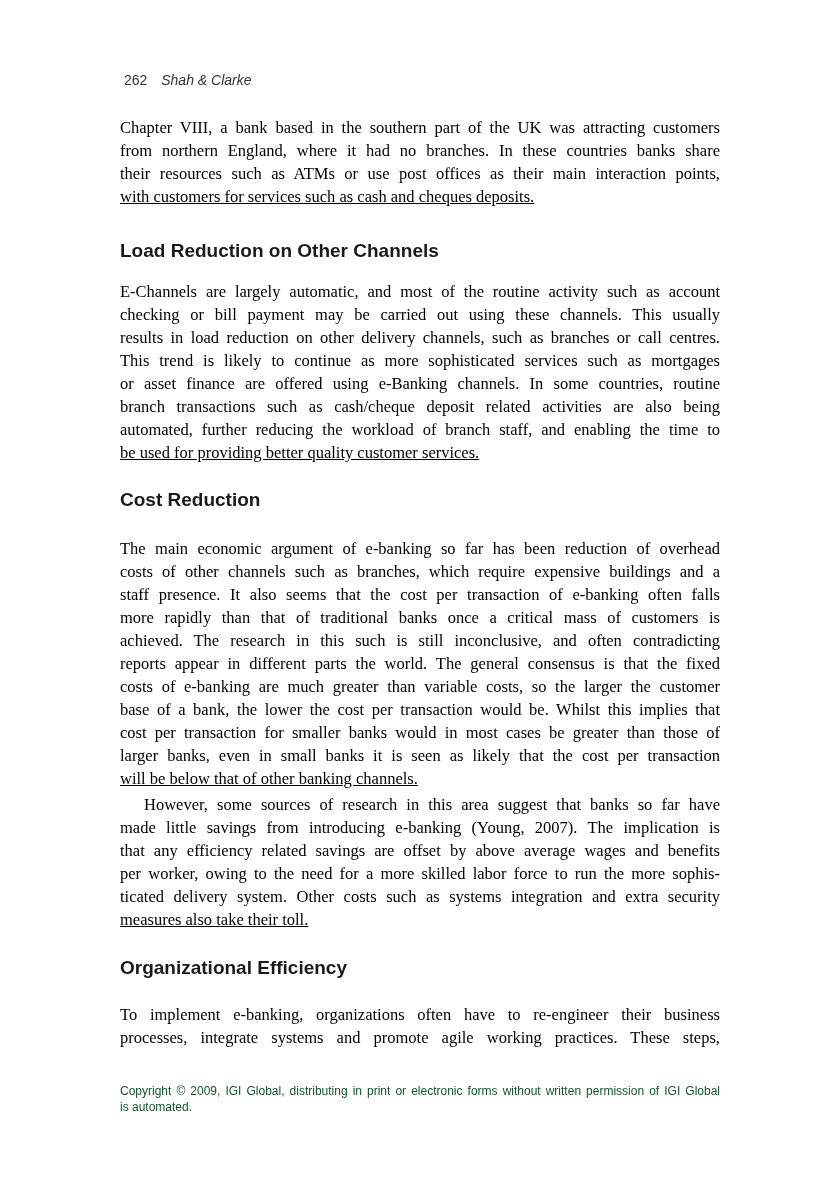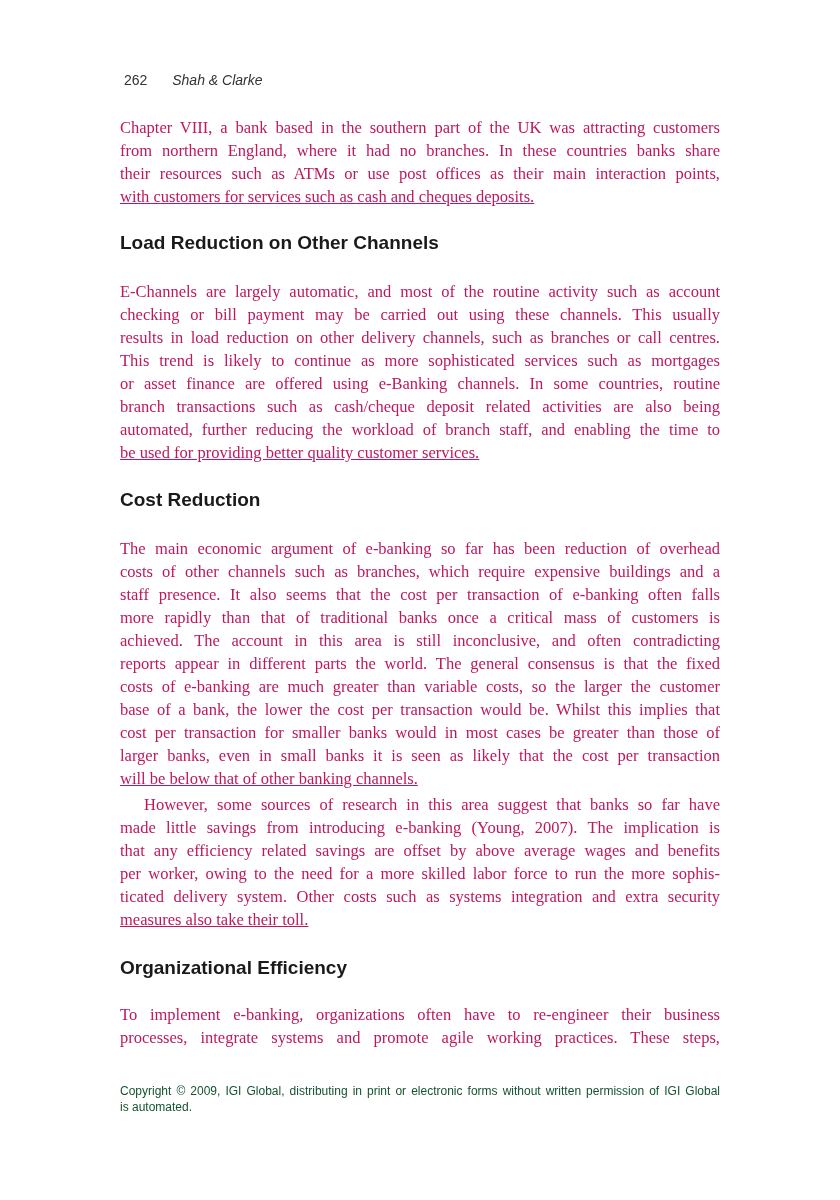--- a/index.html
+++ b/index.html
@@ -3,28 +3,28 @@
   <meta charset="utf-8">
   <style>
     html, body { margin: 0; padding: 0; background: #ffffff; }
     body { width: 840px; height: 1200px; position: relative; overflow: hidden; color: #1a1a1a; }
     .page { position: absolute; left: 0; top: 0; width: 840px; height: 1200px; }
     .running-head {
       position: absolute; left: 124px; top: 72px;
       font-family: "Liberation Sans", sans-serif; font-size: 14px; color: #333;
       white-space: nowrap;
     }
-    .running-head .pn { margin-right: 21px; }
+    .running-head .pn { margin-right: 10px; }
     .running-head .au { font-style: italic; }
     .line {
       position: absolute; left: 120px; width: 600px;
       font-family: "Liberation Serif", serif; font-size: 16.5px;
       line-height: 20px; height: 20px; white-space: nowrap;
       text-align: justify; text-align-last: justify;
-      color: #be185d;
+      color: #000000;
     }
     .line.last { text-align-last: left; text-decoration: underline; }
     .line.indent { padding-left: 24px; width: 576px; }
     .heading {
       position: absolute; left: 120px;
       font-family: "Liberation Sans", sans-serif; font-weight: bold;
       font-size: 19px; color: #1a1a1a; white-space: nowrap;
     }
     .footer-line {
       position: absolute; left: 120px; width: 600px;
@@ -44,39 +44,39 @@
     <span class="au">Shah &amp; Clarke</span>
   </div>
 
   <div>
     <div class="line" style="top:118px">Chapter VIII, a bank based in the southern part of the UK was attracting customers</div>
     <div class="line" style="top:141px">from northern England, where it had no branches. In these countries banks share</div>
     <div class="line" style="top:164px">their resources such as ATMs or use post offices as their main interaction points,</div>
     <div class="line last" style="top:187px">with customers for services such as cash and cheques deposits.</div>
   </div>
 
-  <div class="heading" style="top:232px">Load Reduction on Other Channels</div>
+  <div class="heading" style="top:240px">Load Reduction on Other Channels</div>
   <div>
     <div class="line" style="top:282px">E-Channels are largely automatic, and most of the routine activity such as account</div>
     <div class="line" style="top:305px">checking or bill payment may be carried out using these channels. This usually</div>
     <div class="line" style="top:328px">results in load reduction on other delivery channels, such as branches or call centres.</div>
     <div class="line" style="top:351px">This trend is likely to continue as more sophisticated services such as mortgages</div>
     <div class="line" style="top:374px">or asset finance are offered using e-Banking channels. In some countries, routine</div>
     <div class="line" style="top:397px">branch transactions such as cash/cheque deposit related activities are also being</div>
     <div class="line" style="top:420px">automated, further reducing the workload of branch staff, and enabling the time to</div>
     <div class="line last" style="top:443px">be used for providing better quality customer services.</div>
   </div>
 
   <div class="heading" style="top:489px">Cost Reduction</div>
   <div>
     <div class="line" style="top:539px">The main economic argument of e-banking so far has been reduction of overhead</div>
     <div class="line" style="top:562px">costs of other channels such as branches, which require expensive buildings and a</div>
     <div class="line" style="top:585px">staff presence. It also seems that the cost per transaction of e-banking often falls</div>
     <div class="line" style="top:608px">more rapidly than that of traditional banks once a critical mass of customers is</div>
-    <div class="line" style="top:631px">achieved. The account in this area is still inconclusive, and often contradicting</div>
+    <div class="line" style="top:631px">achieved. The research in this such is still inconclusive, and often contradicting</div>
     <div class="line" style="top:654px">reports appear in different parts the world. The general consensus is that the fixed</div>
     <div class="line" style="top:677px">costs of e-banking are much greater than variable costs, so the larger the customer</div>
     <div class="line" style="top:700px">base of a bank, the lower the cost per transaction would be. Whilst this implies that</div>
     <div class="line" style="top:723px">cost per transaction for smaller banks would in most cases be greater than those of</div>
     <div class="line" style="top:746px">larger banks, even in small banks it is seen as likely that the cost per transaction</div>
     <div class="line last" style="top:769px">will be below that of other banking channels.</div>
   </div>
   <div>
     <div class="line indent" style="top:795px">However, some sources of research in this area suggest that banks so far have</div>
     <div class="line" style="top:818px">made little savings from introducing e-banking (Young, 2007). The implication is</div>

